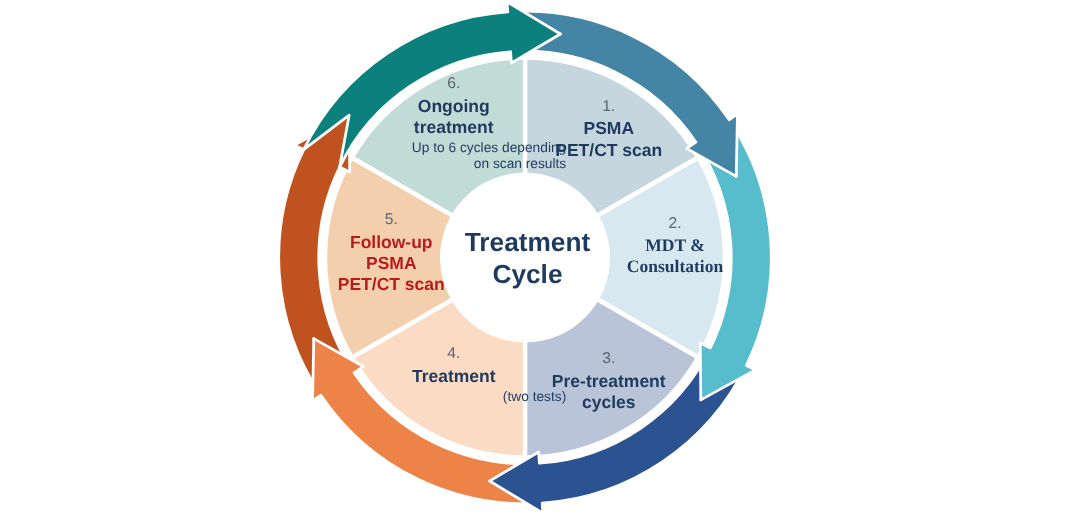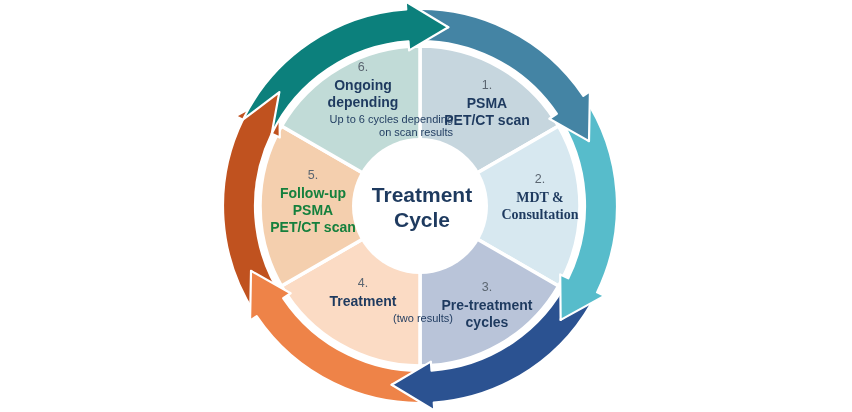--- a/index.html
+++ b/index.html
@@ -59,32 +59,32 @@
   </div>
   <div class="seg-label" style="left: 487px; top: 305px;">
     <div class="seg-num" style="color: rgb(91, 102, 113);">3.</div>
     <div class="seg-title" style="color: rgb(30, 58, 95);">Pre-treatment
 cycles</div>
 
   </div>
   <div class="seg-label" style="left: 363px; top: 300px;">
     <div class="seg-num" style="color: rgb(91, 102, 113);">4.</div>
     <div class="seg-title" style="color: rgb(30, 58, 95);">Treatment</div>
-    <div class="seg-sub" style="color: rgb(30, 58, 95);">(two results)</div>
+    <div class="seg-sub" style="color: rgb(30, 58, 95);">(two tests)</div>
   </div>
   <div class="seg-label" style="left: 313px; top: 202px;">
     <div class="seg-num" style="color: rgb(91, 102, 113);">5.</div>
-    <div class="seg-title" style="color: #15803d;">Follow-up
+    <div class="seg-title" style="color: #b91c1c;">Follow-up
 PSMA
 PET/CT scan</div>
 
   </div>
   <div class="seg-label" style="left: 363px; top: 99px;">
     <div class="seg-num" style="color: rgb(91, 102, 113);">6.</div>
     <div class="seg-title" style="color: rgb(30, 58, 95);">Ongoing
-depending</div>
+treatment</div>
     <div class="seg-sub" style="color: rgb(30, 58, 95);">Up to 6 cycles depending
 on scan results</div>
   </div>
 
   <div class="hub-label" style="left: 422px; top: 207px; color: rgb(30, 58, 95);">Treatment
 Cycle</div>
 </div>
 
 </body></html>

